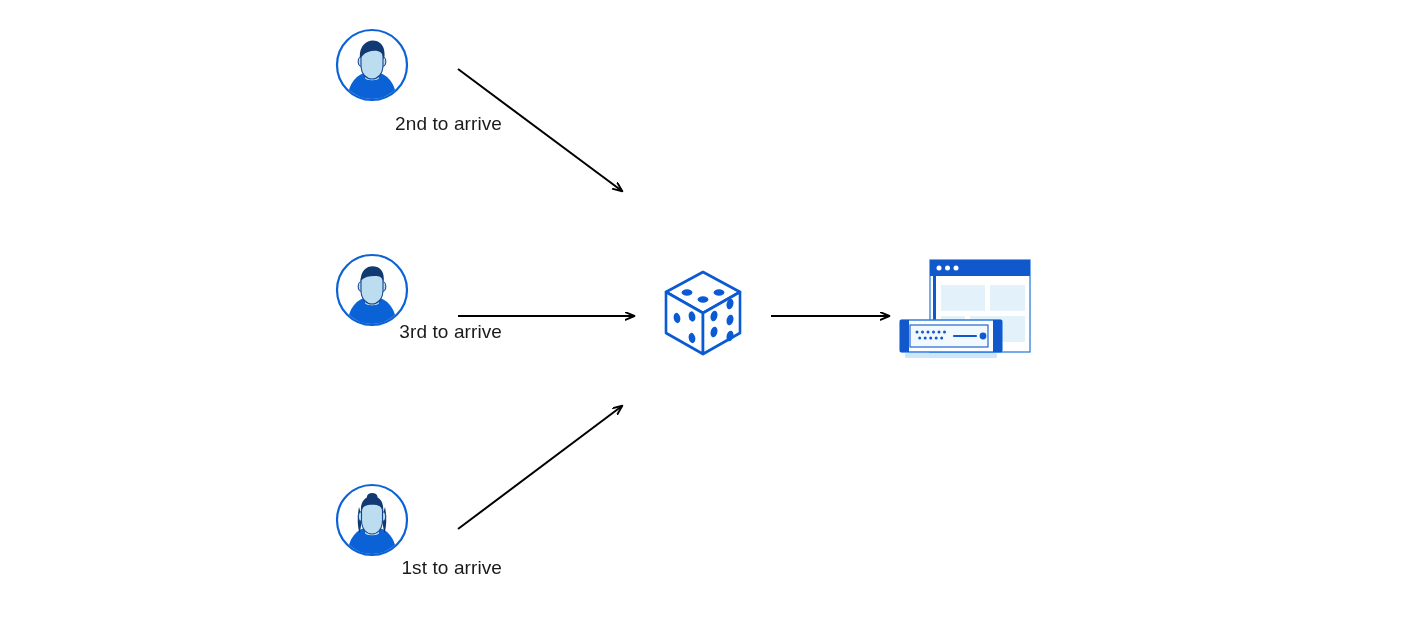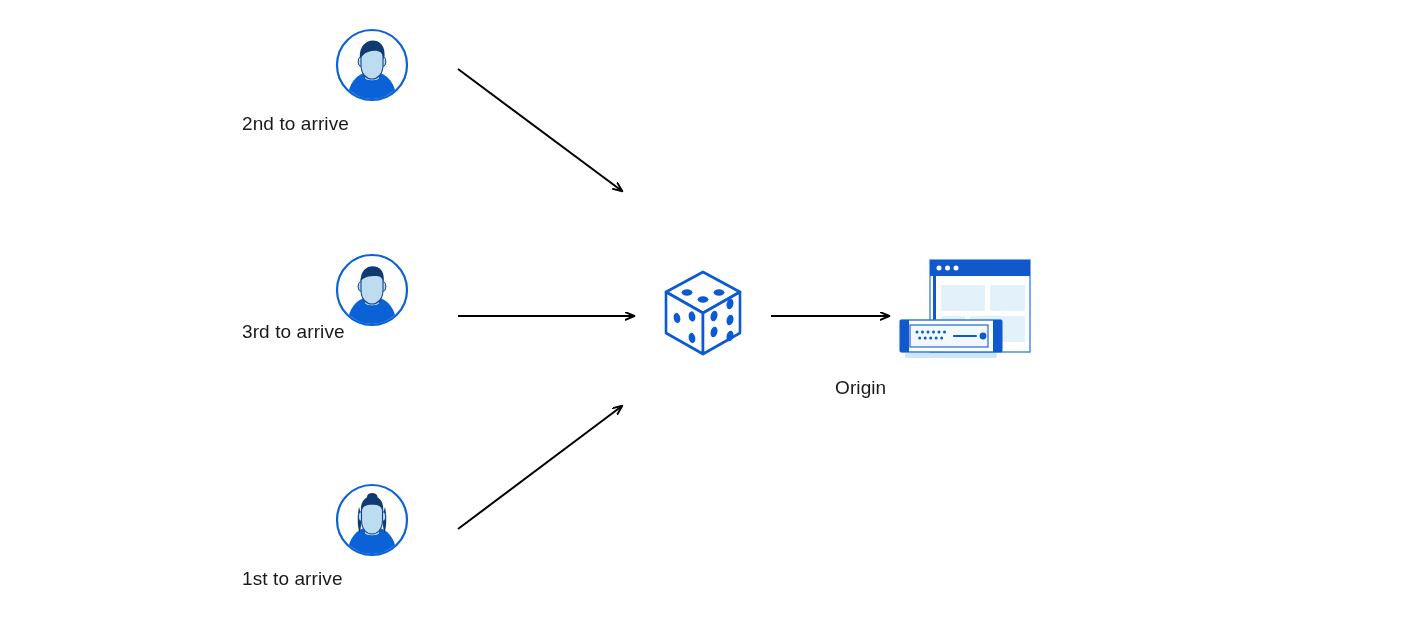--- a/index.html
+++ b/index.html
@@ -16,21 +16,21 @@
     height: 633px;
     background: #ffffff;
     overflow: hidden;
   }
   .node {
     position: absolute;
   }
   .node-label {
     position: absolute;
     width: 260px;
-    text-align: left;
+    text-align: right;
     font-family: "Liberation Sans", sans-serif;
     font-size: 19px;
     color: #1a1a1a;
     letter-spacing: 0.1px;
     white-space: nowrap;
   }
   .avatar-wrap {
     position: absolute;
     width: 74px;
     height: 74px;
@@ -121,21 +121,21 @@
           <path d="M24 24 C22 34 22.5 44 24.5 50 C26 46 26.5 38 26.5 32 Z" fill="#123a72"></path>
           <path d="M50 24 C52 34 51.5 44 49.5 50 C48 46 47.5 38 47.5 32 Z" fill="#123a72"></path>
           <ellipse cx="26.6" cy="33.5" rx="3.3" ry="4.8" fill="#bcdcf0" stroke="#15468f" stroke-width="1.1"></ellipse>
           <ellipse cx="47.4" cy="33.5" rx="3.3" ry="4.8" fill="#bcdcf0" stroke="#15468f" stroke-width="1.1"></ellipse>
           <path d="M26.5 28 C26.5 17.5 47.5 17.5 47.5 28 L47.5 37 C47.5 47 42 51 37 51 C32 51 26.5 47 26.5 37 Z" fill="#bcdcf0" stroke="#15468f" stroke-width="1.1"></path>
           <path d="M26 28.5 C25 18.5 30.6 13 37.2 13 C44.2 13 49 18.5 48.2 28.5 C47.6 24.2 44.6 21.8 37.2 21.8 C30 21.8 26.8 24.2 26 28.5 Z" fill="#123a72"></path>
           <ellipse cx="37.2" cy="13.5" rx="5.2" ry="3.6" fill="#123a72"></ellipse>
         </g>
       </svg>
     </span>
-    <span class="node-label" style="left:-93px; top:85px;">1st to arrive</span>
+    <span class="node-label" style="left:-93px; top:74px;">1st to arrive</span>
   </div>
 
   <div class="node" style="left:661px; top:268px;">
     <span>
       <svg class="icon-svg" width="84" height="90" viewBox="0 0 84 90">
 
         <path d="M42 4 L79 24 L42 45 L5 24 Z" fill="#ffffff" stroke="#0a5bd3" stroke-width="2.6" stroke-linejoin="round"></path>
 
         <path d="M5 24 L42 45 L42 86 L5 65 Z" fill="#ffffff" stroke="#0a5bd3" stroke-width="2.6" stroke-linejoin="round"></path>
 
@@ -188,16 +188,15 @@
           <circle cx="23.7" cy="80" r="1.5"></circle>
             <circle cx="29.2" cy="80" r="1.5"></circle>
           <circle cx="34.7" cy="80" r="1.5"></circle>
             <circle cx="40.2" cy="80" r="1.5"></circle>
           <circle cx="45.7" cy="80" r="1.5"></circle>
         </g>
         <line x1="58" y1="78" x2="80" y2="78" stroke="#1158cc" stroke-width="2.2" stroke-linecap="round"></line>
         <circle cx="87" cy="78" r="3.4" fill="#1158cc"></circle>
       </svg>
     </span>
-    <span class="node-label" style="left:-61px; top:119px;">Origin</span>
   </div>
 
 </div>
 
 </body></html>

